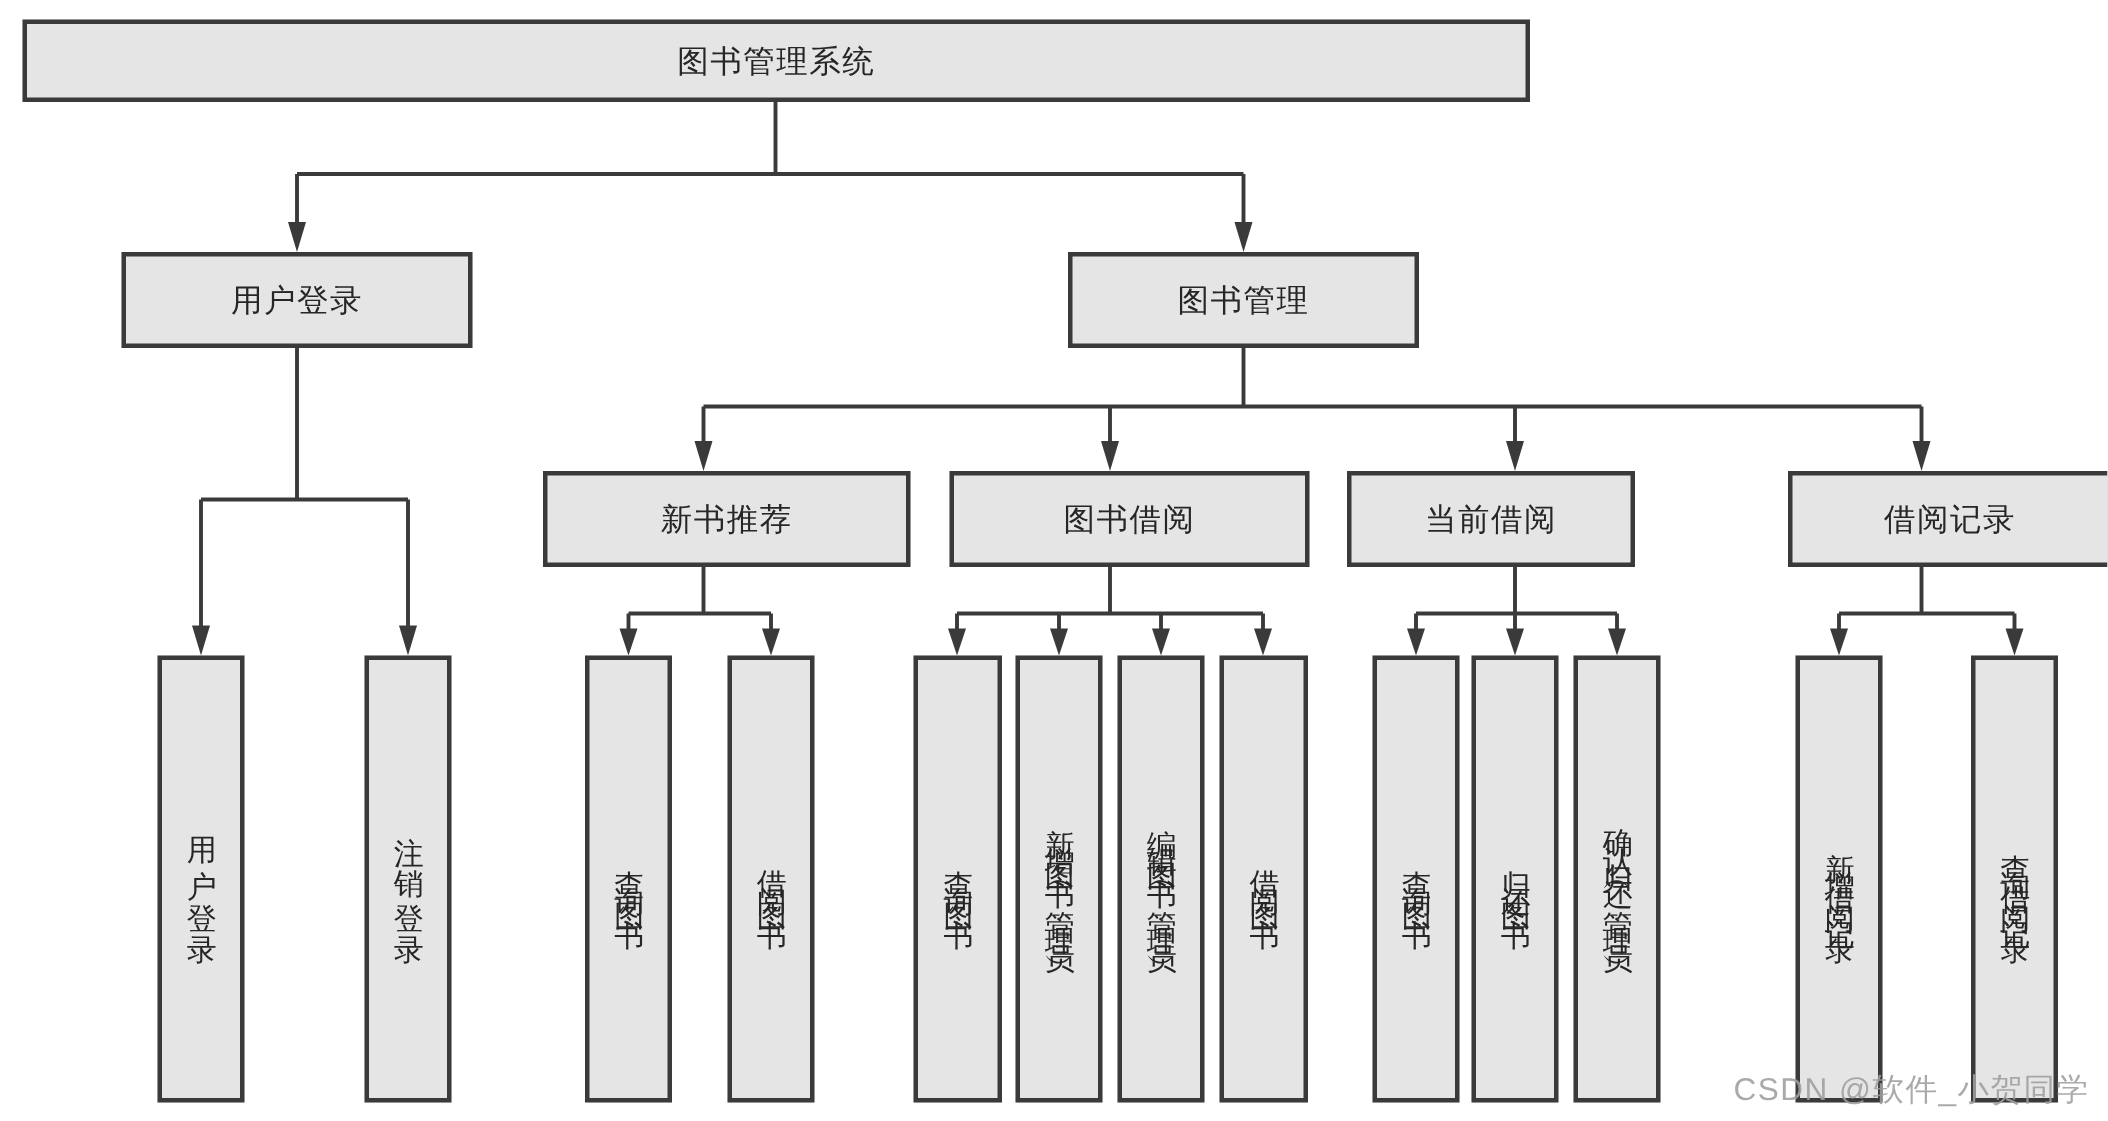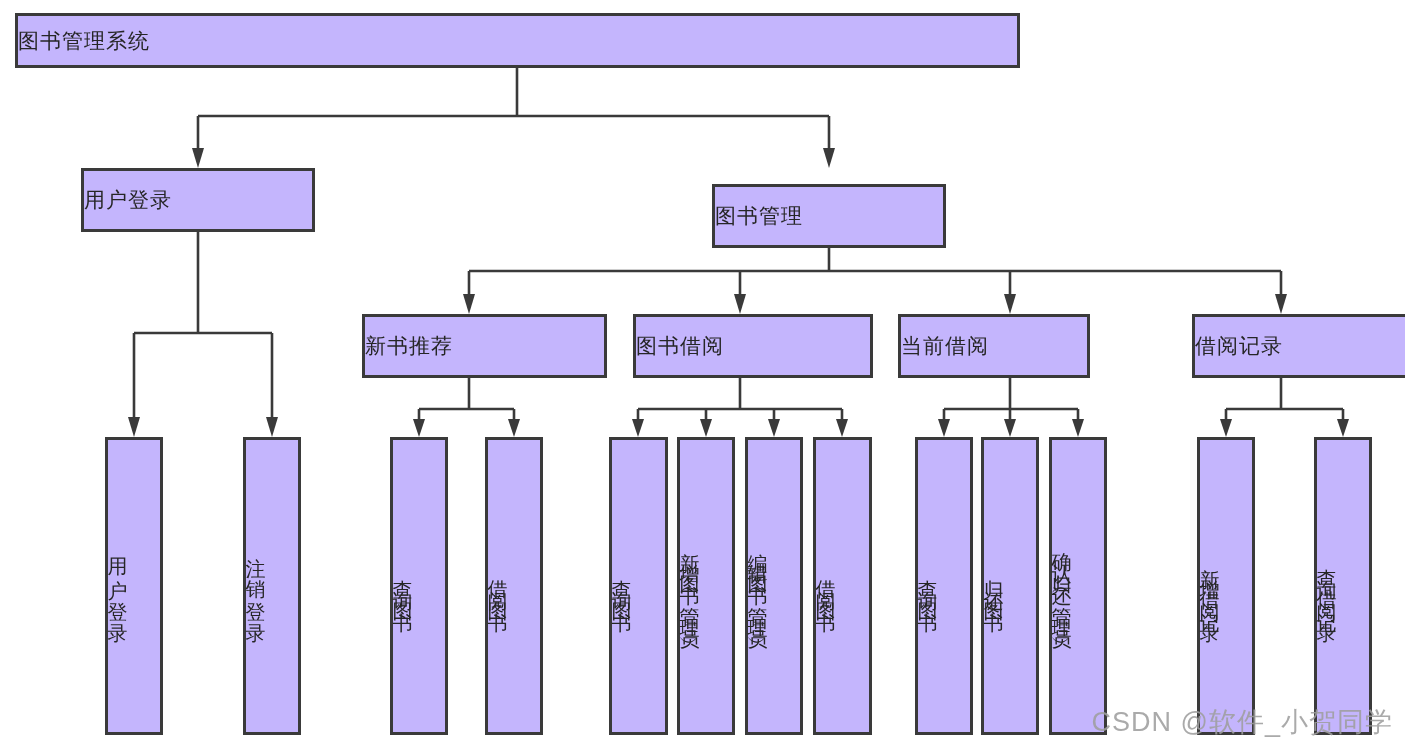--- a/index.html
+++ b/index.html
@@ -15,43 +15,44 @@
     position: absolute;
     left: 0; top: 0;
     width: 1405px; height: 747px;
   }
   .connectors line { stroke: #3a3a3a; stroke-width: 2.6; }
   .connectors polygon { fill: #3a3a3a; }
   .box {
     position: absolute;
     box-sizing: border-box;
     border: 3px solid #3a3a3a;
-    background: #c4b5fd;
+    background: #e5e5e5;
     display: flex;
     align-items: center;
+    justify-content: center;
     color: #262626;
   }
   .hlabel {
     font-size: 21px;
     letter-spacing: 1px;
     white-space: nowrap;
   }
   .leaf .vlabel {
     writing-mode: vertical-rl;
     text-orientation: mixed;
     font-size: 20px;
     letter-spacing: 11px;
     line-height: 1;
   }
   .leaf.spread .vlabel { letter-spacing: 22px; }
   .watermark {
     position: absolute;
     right: 12px;
     bottom: 7px;
-    font-size: 27px;
+    font-size: 21px;
     color: rgba(158, 158, 158, 0.88);
     letter-spacing: 1px;
     white-space: nowrap;
     z-index: 5;
   }
 </style>
 </head>
 <body>
 
 <div class="canvas">
@@ -118,21 +119,21 @@
       <polygon points="1337,419 1349,419 1343,437"></polygon>
   </svg>
 
   <div class="box" style="left:15px;top:13px;width:1005px;height:55px">
     <span class="hlabel">图书管理系统</span>
   </div>
 
   <div class="box" style="left:81px;top:168px;width:234px;height:64px">
     <span class="hlabel">用户登录</span>
   </div>
-  <div class="box" style="left:712px;top:184px;width:234px;height:64px">
+  <div class="box" style="left:712px;top:168px;width:234px;height:64px">
     <span class="hlabel">图书管理</span>
   </div>
 
   <div class="box" style="left:362px;top:314px;width:245px;height:64px">
     <span class="hlabel">新书推荐</span>
   </div>
   <div class="box" style="left:633px;top:314px;width:240px;height:64px">
     <span class="hlabel">图书借阅</span>
   </div>
   <div class="box" style="left:898px;top:314px;width:192px;height:64px">

